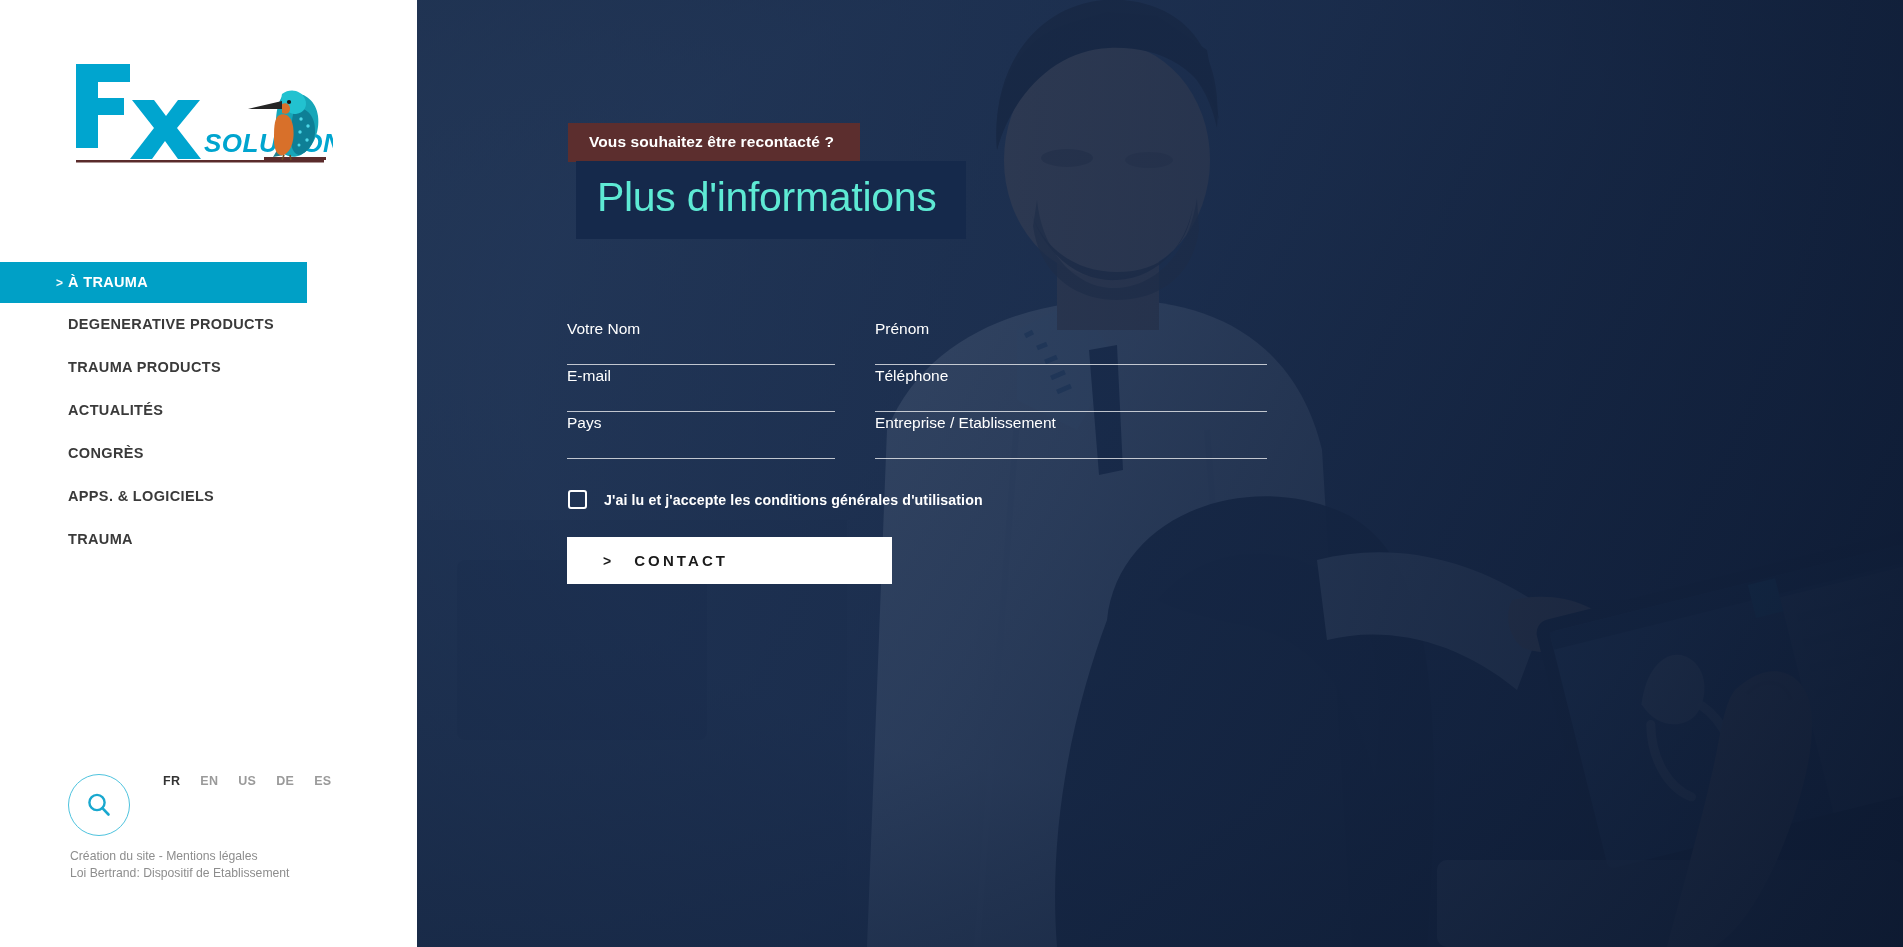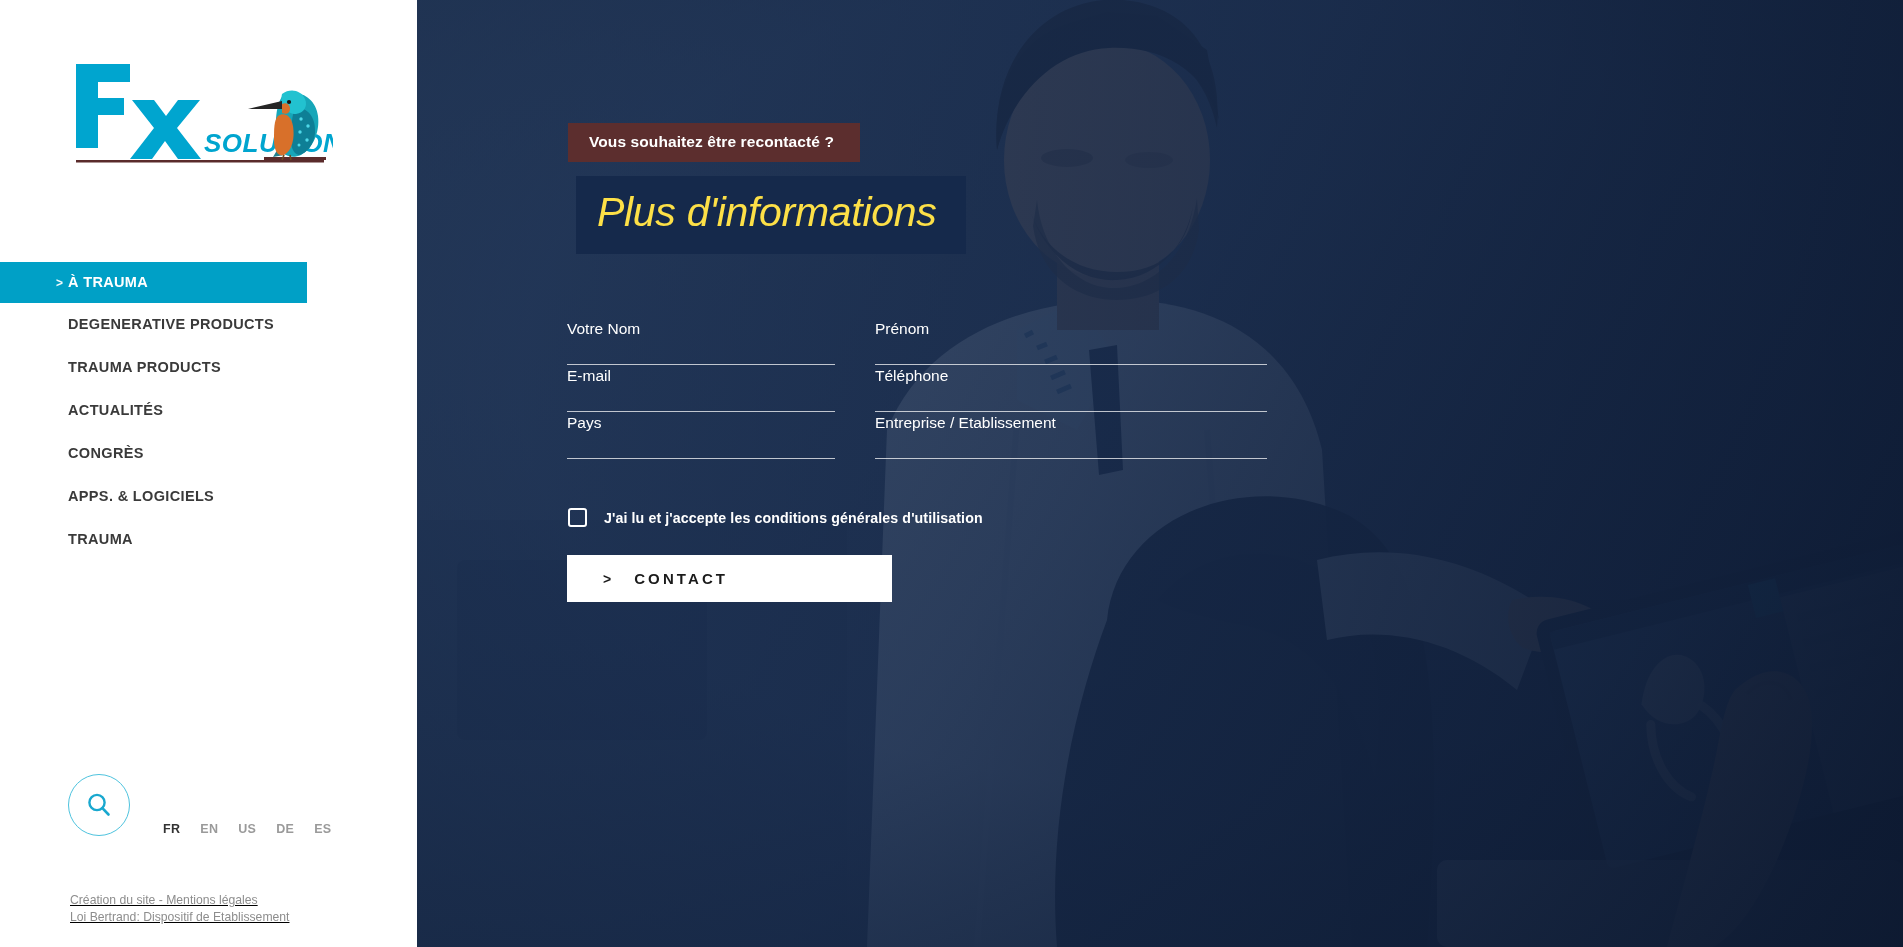--- a/index.html
+++ b/index.html
@@ -78,21 +78,21 @@
     color: #ffffff;
     opacity: 0.95;
   }
 
   
   .utility {
     position: absolute;
     left: 68px;
     top: 774px;
     display: flex;
-    align-items: flex-end;
+    align-items: flex-start;
   }
 
   .search-circle {
     width: 62px;
     height: 62px;
     border-radius: 50%;
     border: 1.4px solid #4ec3de;
     display: flex;
     align-items: center;
     justify-content: center;
@@ -113,23 +113,22 @@
     color: #9a9a9a;
     letter-spacing: 0.3px;
     cursor: pointer;
   }
   .lang.active { color: #333333; }
 
   
   .footer-links {
     position: absolute;
     left: 70px;
-    top: 892px;
+    top: 848px;
     line-height: 1.42;
-    text-decoration: underline;
   }
   .footer-link {
     display: block;
     font-size: 12.2px;
     color: #8d8d8d;
     text-decoration: none;
     cursor: pointer;
     white-space: nowrap;
   }
 
@@ -175,30 +174,29 @@
     padding: 10px 26px 11px 21px;
     font-size: 15.5px;
     font-weight: bold;
     letter-spacing: 0.1px;
     white-space: nowrap;
   }
 
   .banner-big {
     position: absolute;
     left: 159px;
-    top: 176px;
+    top: 161px;
     background: #15294b;
-    color: #fde047;
+    color: #5eead4;
     padding: 12px 30px 18px 21px;
     font-size: 41px;
     font-weight: 400;
     letter-spacing: -0.3px;
     white-space: nowrap;
     line-height: 1.18;
-    font-style: italic;
   }
 
   
   .form {
     position: absolute;
     left: 150px;
     top: 318px;
     width: 700px;
   }
 
@@ -230,21 +228,21 @@
     line-height: 1.2;
   }
   .field input::placeholder {
     color: #ffffff;
     opacity: 1;
   }
 
   .consent {
     display: flex;
     align-items: center;
-    margin-top: 49px;
+    margin-top: 31px;
     padding-left: 1px;
   }
 
   .checkbox {
     width: 19px;
     height: 19px;
     border: 2px solid #ffffff;
     border-radius: 3px;
     background: transparent;
     cursor: pointer;

